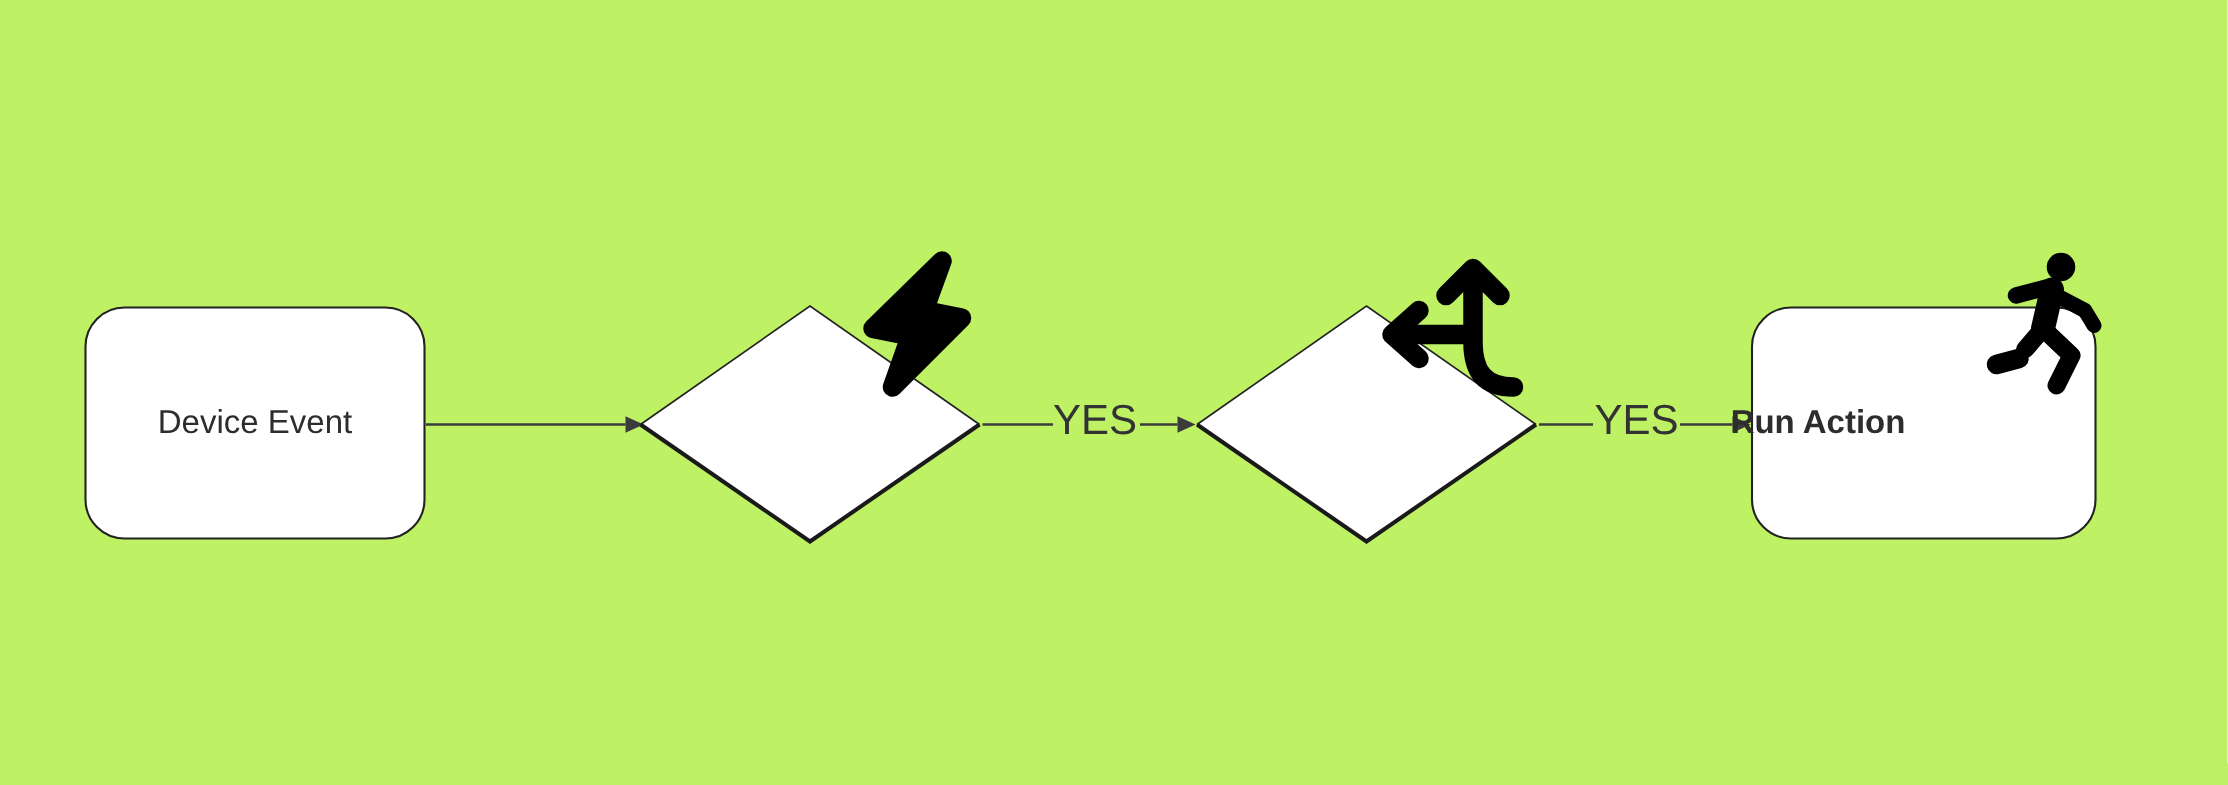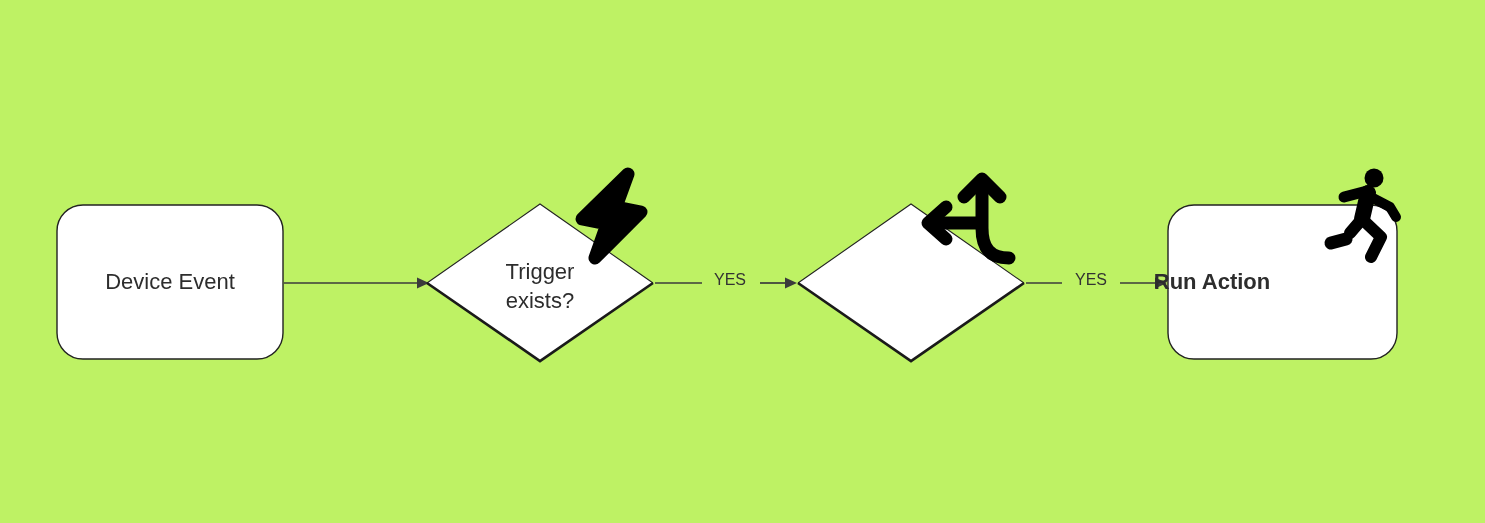--- a/index.html
+++ b/index.html
@@ -15,21 +15,21 @@
   .label {
     position: absolute;
     transform: translate(-50%, -50%);
     color: #2d2d2d;
     text-align: center;
     white-space: nowrap;
     user-select: none;
   }
   .node-label   { font-size: 22px; line-height: 29px; }
   .diamond-label{ font-size: 22px; line-height: 29px; white-space: normal; width: 128px; }
-  .edge-label   { font-size: 16px; line-height: 28px; color: #333333; }
+  .edge-label   { font-size: 28px; line-height: 28px; color: #333333; }
 </style>
 </head>
 <body>
 
 <div class="canvas">
 
   <svg width="1485" height="523" viewBox="0 0 1485 523">
 
     <rect x="57" y="205" width="226" height="154" rx="26" ry="26" fill="#ffffff" stroke="#222222" stroke-width="1.4"></rect>
 
@@ -75,21 +75,20 @@
         <path d="M1369,196 L1390,207 L1396,217" stroke-width="10"></path>
         <path d="M1362,219 L1381,237 L1371,257" stroke-width="12"></path>
         <path d="M1362,219 L1350,233" stroke-width="12"></path>
         <path d="M1331,243 L1346,239" stroke-width="13"></path>
       </g>
     </g>
   </svg>
 
   <div class="label node-label" style="left:170px; top:281px;">Device Event</div>
 
-  <div class="label diamond-label" style="left:540px; top:286px;">Trigger exists?</div>
 
   <div class="label edge-label" style="left:730px; top:280px;">YES</div>
 
 
   <div class="label edge-label" style="left:1091px; top:280px;">YES</div>
 
   <div class="label node-label" style="left:1212px; top:281px;font-weight:bold;">Run Action</div>
 </div>
 
 </body></html>

